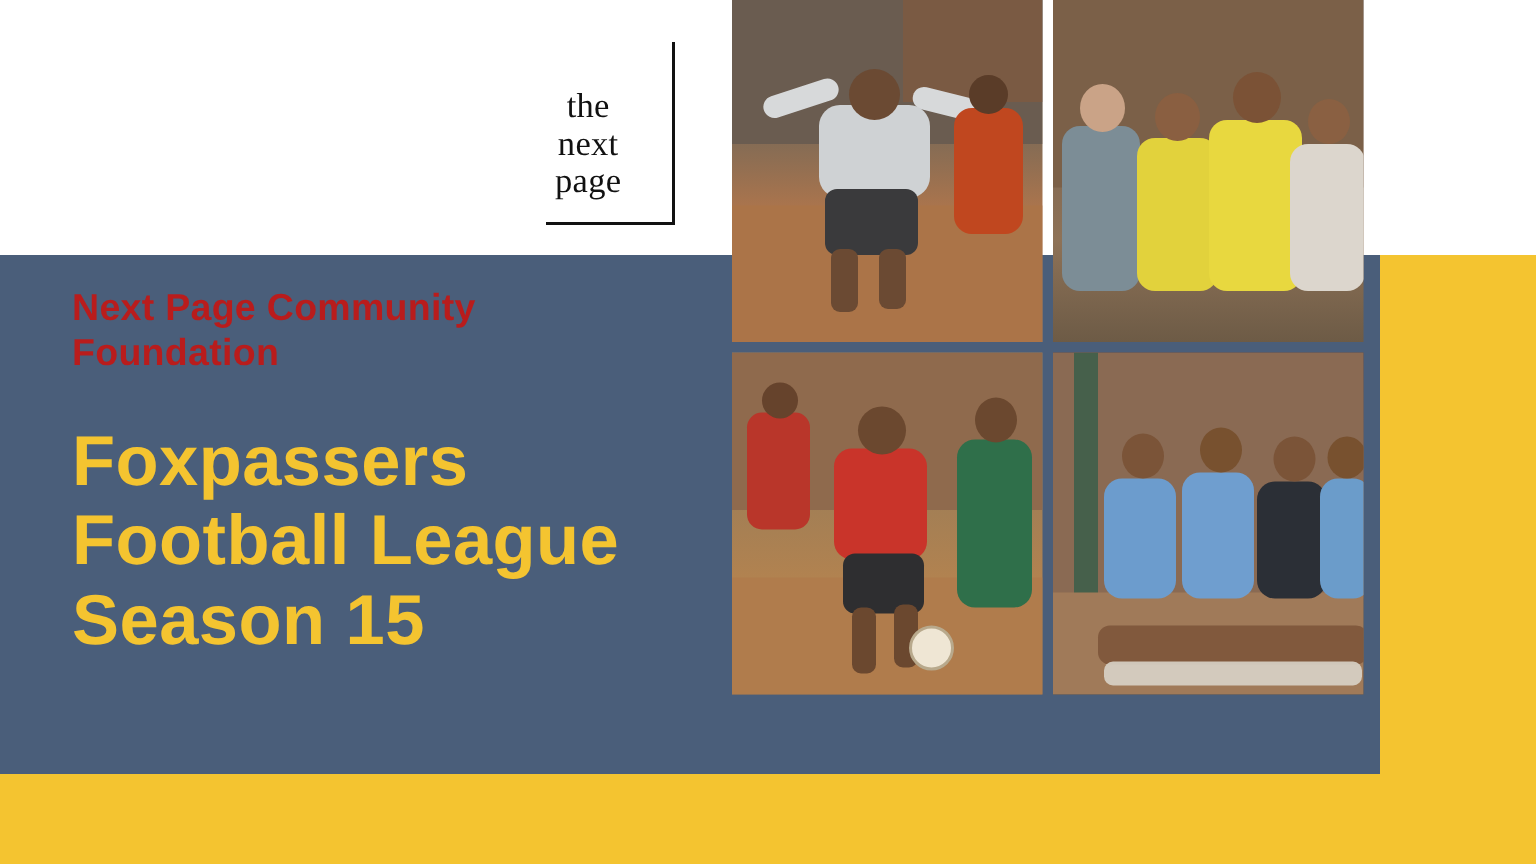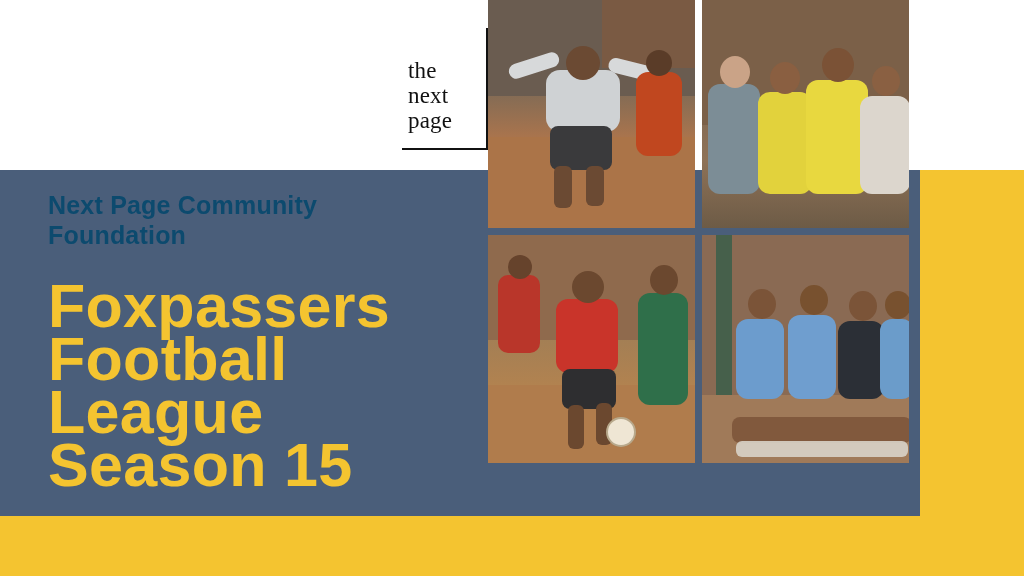--- a/index.html
+++ b/index.html
@@ -25,50 +25,50 @@
     width: 920px; height: 346px;
     background: #4a5e7a;
   }
   
   .logo {
     position: absolute; left: 34px; top: 18px;
     width: 140px; height: 140px;
   }
   
   .npmark {
-    position: absolute; left: 402px; top: 28px;
-    width: 86px; height: 122px;
+    position: absolute; left: 364px; top: 28px;
+    width: 86px; height: 122px; text-align: center;
   }
   .npmark .vline {
     position: absolute; right: 0; top: 0; width: 2px; height: 122px;
     background: #111;
   }
   .npmark .hline {
     position: absolute; left: 0; bottom: 0; height: 2px; width: 86px;
     background: #111;
   }
   .npmark .words {
     position: absolute; left: 6px; top: 30px;
     font-family: "Liberation Serif", serif;
     font-size: 23px; line-height: 25px; color: #111;
     letter-spacing: .2px;
   }
   
   .org-name {
     position: absolute; left: 48px; top: 190px;
     width: 360px;
-    color: #0c4a6e;
+    color: #b91c1c;
     font-size: 25px; font-weight: bold; line-height: 30px;
     letter-spacing: .2px;
   }
   .headline {
     position: absolute; left: 48px; top: 280px;
     width: 400px;
     color: #f4c430;
-    font-size: 61px; font-weight: bold; line-height: 53px;
+    font-size: 47px; font-weight: bold; line-height: 53px;
     letter-spacing: .3px;
   }
   
   .collage {
     position: absolute; left: 488px; top: 0;
     width: 428px; height: 460px;
     display: grid;
     grid-template-columns: 207px 207px;
     grid-template-rows: 228px 228px;
     gap: 7px;

